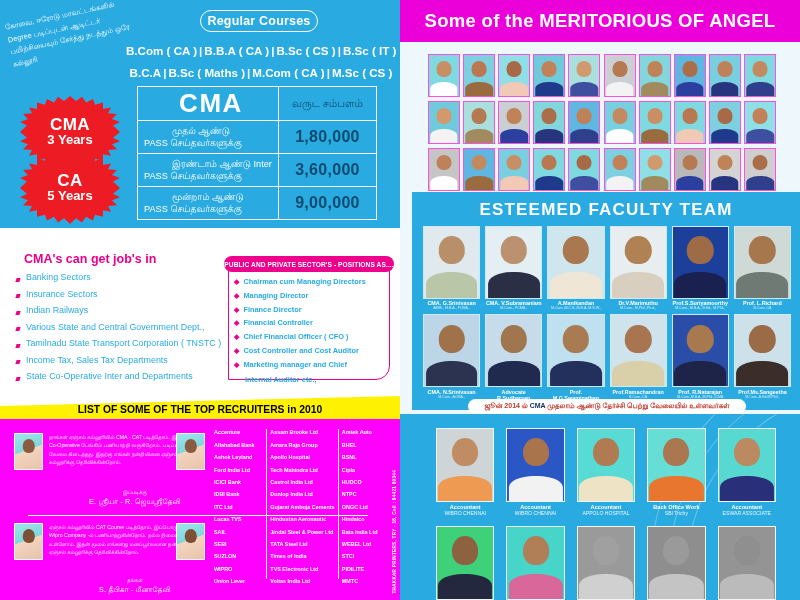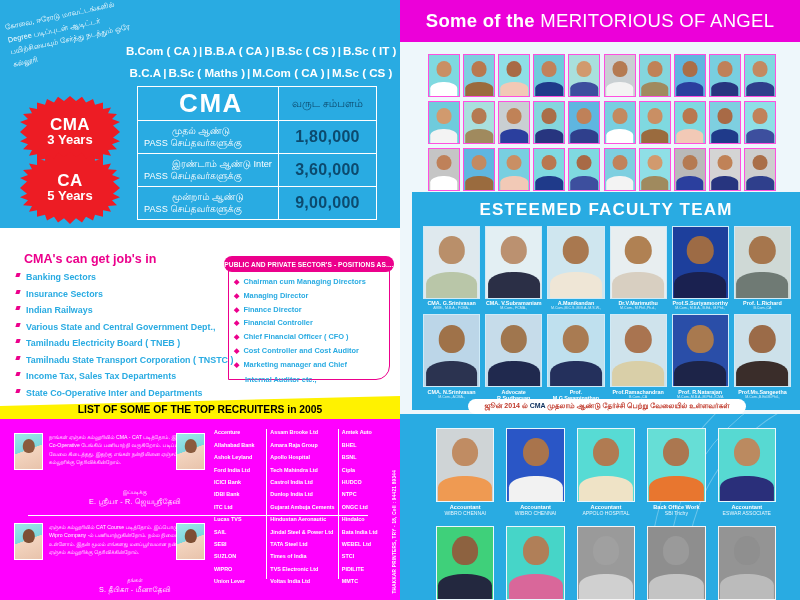--- a/index.html
+++ b/index.html
@@ -68,22 +68,22 @@
 
   .yellow-band {
     position:absolute; left:0; top:228px; width:400px; height:20px;
     background:#fff200; display:flex; align-items:center; justify-content:center;
   }
   .yellow-band .t { font-size:13px; font-weight:bold; color:#000; letter-spacing:.1px; }
 
   .jobs-area { position:absolute; left:0; top:248px; width:400px; height:157px; background:#ffffff; }
   .jobs-head { position:absolute; left:24px; top:4px; color:#ec008c; font-size:12.5px; font-weight:bold; }
   .jobs-list { position:absolute; left:16px; top:25px; width:235px; }
-  .jobs-list li { list-style:none; color:#29abe2; font-size:8.9px; font-weight:bold;
-                  line-height:1; margin-bottom:7.6px; display:flex; align-items:flex-start;}
+  .jobs-list li { list-style:none; color:#29abe2; font-size:8.9px; font-weight:normal;
+                  line-height:1; margin-bottom:7.6px; display:flex; align-items:flex-end;}
   .bullet-d { width:4px; height:4px; background:#ec008c; margin-right:6px; flex:none;
               transform: skewX(-18deg); }
 
   .sector-box {
     position:absolute; left:228px; top:20px; width:162px; height:112px;
     border:1.2px solid #ec008c; border-radius:0 0 14px 0;
   }
   .sector-title {
     position:absolute; left:224px; top:8px; width:170px; height:16px;
     background:#ec008c; border-radius:8px; color:#fff; font-size:6.6px; font-weight:bold;
@@ -131,21 +131,21 @@
     writing-mode: vertical-rl; transform: rotate(180deg); letter-spacing:.3px;
   }
 
   
   .right { width:400px; height:600px; position:relative; background:#eef7fb; }
   .mer-head {
     position:absolute; left:0; top:0; width:400px; height:42px; background:#ec00d9;
     display:flex; align-items:center; justify-content:center;
   }
   .mer-head .t { color:#fff; font-size:18.5px; font-weight:bold; letter-spacing:.3px; }
-  .mer-head .t .b { font-weight:normal; }
+  .mer-head .t .b { font-weight:bold; }
   .mer-grid {
     position:absolute; left:28px; top:54px; width:348px;
     display:grid; grid-template-columns: repeat(10, 1fr); gap:3.5px 3.2px;
   }
   .mphoto { width:100%; aspect-ratio: 31/42; border:1.3px solid #ff4fdf; position:relative; overflow:hidden; }
   .mphoto .bg { position:absolute; inset:0; }
   .mphoto .head { position:absolute; left:50%; top:15%; width:50%; height:38%;
     transform:translateX(-50%); border-radius:50% 50% 46% 46%; }
   .mphoto .body { position:absolute; left:50%; bottom:0; width:92%; height:34%;
     transform:translateX(-50%); border-radius:46% 46% 0 0; }
@@ -204,20 +204,21 @@
       <div class="burst b1">
         <span class="big">CMA</span>
         <span class="small">3 Years</span>
       </div>
       <div class="burst b2">
         <span class="big">CA</span>
         <span class="small">5 Years</span>
       </div>
     </div>
 
+    <div class="reg-pill">Regular Courses</div>
 
     <div class="course-rows">
       <div class="course-row" id="crow1"><span>B.Com ( CA )</span><span class="sep"> | </span><span>B.B.A ( CA )</span><span class="sep"> | </span><span>B.Sc ( CS )</span><span class="sep"> | </span><span>B.Sc ( IT )</span></div>
       <div class="course-row" id="crow2"><span>B.C.A</span><span class="sep"> | </span><span>B.Sc ( Maths )</span><span class="sep"> | </span><span>M.Com ( CA )</span><span class="sep"> | </span><span>M.Sc ( CS )</span></div>
     </div>
 
     <div class="cma-table">
       <div class="trow head">
         <div class="c1">
           <span class="cma-title">CMA</span>
@@ -270,24 +271,20 @@
           <li>
             <span class="bullet-d"></span>
             <span>Indian Railways</span>
           </li>
           <li>
             <span class="bullet-d"></span>
             <span>Various State and Central Government Dept.,</span>
           </li>
           <li>
             <span class="bullet-d"></span>
-            <span>Tamilnadu Electricity Board ( TNEB )</span>
-          </li>
-          <li>
-            <span class="bullet-d"></span>
             <span>Tamilnadu State Transport Corporation ( TNSTC )</span>
           </li>
           <li>
             <span class="bullet-d"></span>
             <span>Income Tax, Sales Tax Departments</span>
           </li>
           <li>
             <span class="bullet-d"></span>
             <span>State Co-Operative Inter and Departments</span>
           </li>
@@ -322,21 +319,21 @@
           </li>
           <li>
             <span class="bullet-dm">◆</span>
             <span>Marketing manager and Chief</span>
           </li>
           <div class="sector-cont">Internal Auditor etc.,</div>
         </ul>
     </div>
 
     <div class="yellow-wedge"></div>
-    <div class="recruit-title">LIST OF SOME OF THE TOP RECRUITERS in 2005</div>
+    <div class="recruit-title">LIST OF SOME OF THE TOP RECRUITERS in 2010</div>
 
     <div class="pink-area">
 
       <div class="testi" style="left:14px; top:14px; width:190px;">
         <div class="testi-img" style="position:relative; float:left; margin-right:6px;"></div>
         <div class="testi-txt">நாங்கள் ஏஞ்சல் கல்லூரியில் CMA - CAT படித்தோம். இப்பொழுது Co-Operative பேங்கில் பணியாற்றி வருகிறோம். படிப்புடன் வேலை கிடைத்தது. இதற்கு எங்கள் நன்றியினை ஏஞ்சல் கல்லூரிக்கு தெரிவிக்கின்றோம்.</div>
       </div>
       <div style="position:absolute; left:60px; top:68px; width:150px;">
         <div class="testi-sign">இப்படிக்கு</div>
         <div class="testi-name">E. ஸ்ரீயா  -  R. ஜெயஸ்ரீதேவி</div>

